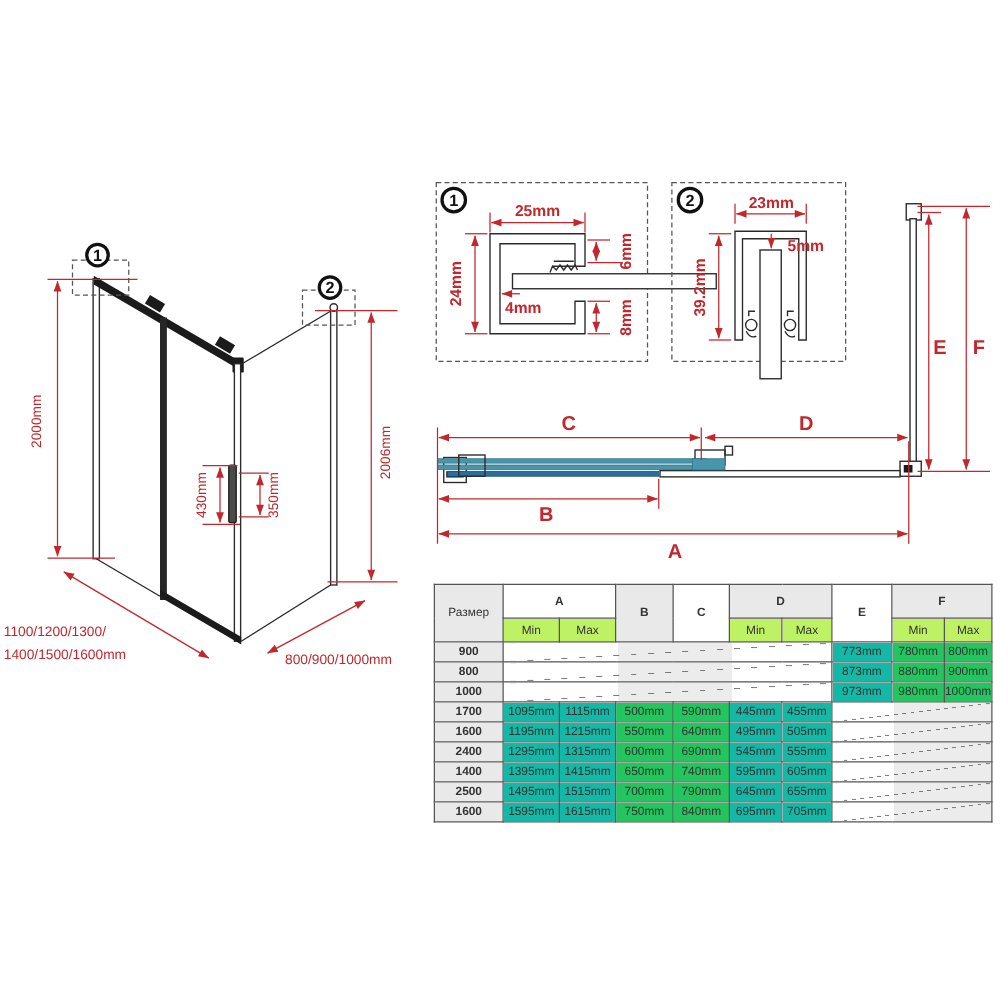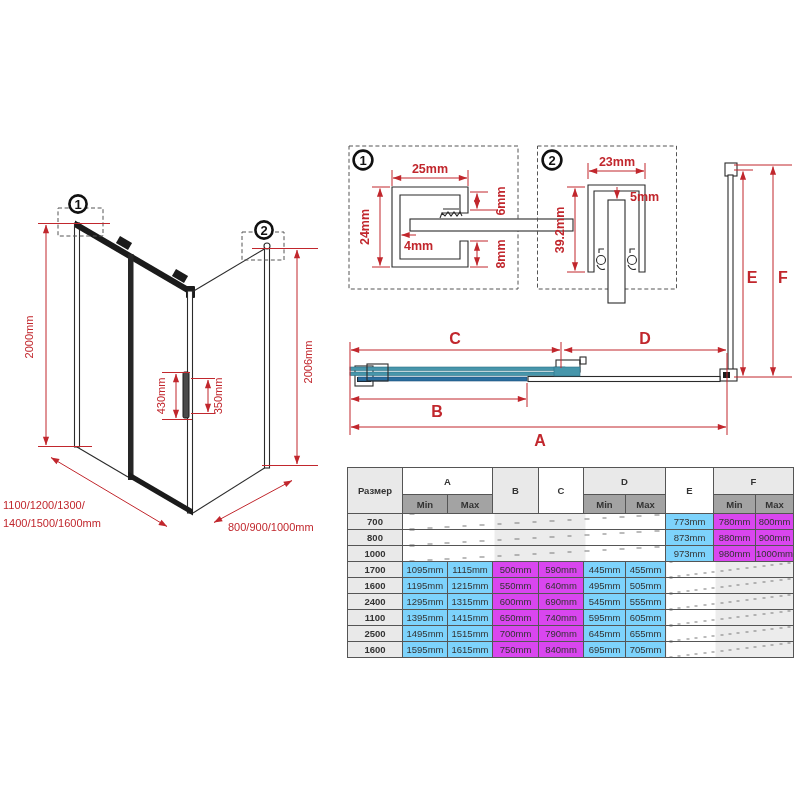--- a/index.html
+++ b/index.html
@@ -23,25 +23,25 @@
   
   #size-table{position:absolute;left:347px;top:467px;width:446px;border-collapse:collapse;
               table-layout:fixed;font-family:"Liberation Sans",sans-serif;}
   #size-table td,#size-table th{border:1px solid #555;padding:0;text-align:center;vertical-align:middle;
               font-size:9.5px;color:#333;overflow:hidden;white-space:nowrap;}
   #size-table thead tr.r1 th{height:26px;}
   #size-table thead tr.r2 th{height:18px;}
   #size-table tbody td{height:15px;}
   th.letter{font-size:15px;font-weight:bold;color:#c1272d;background:#fff;}
   th.lg{background:#e9e9e9;}
-  th.minmax{font-size:9.5px;font-weight:bold;color:#222;background:#a3a3a3;}
-  th.szhead{font-size:9.5px;font-weight:bold;color:#333;background:#e9e9e9;}
+  th.minmax{font-size:9.5px;font-weight:normal;color:#222;background:#bef264;}
+  th.szhead{font-size:9.5px;font-weight:normal;color:#333;background:#e9e9e9;}
   td.sz{font-weight:bold;color:#111;background:#e9e9e9;}
-  td.cw{background:#7dd3fc;}
-  td.cg{background:#d946ef;}
+  td.cw{background:#14b8a6;}
+  td.cg{background:#22c55e;}
   td.diagL{background-image:linear-gradient(to bottom right,transparent 49.55%,#777 49.55%,#777 50.45%,transparent 50.45%),
            linear-gradient(90deg,#fff 0 91px,#ececec 91px 182px,#fff 182px 100%);}
   td.diagR{background-image:linear-gradient(to bottom right,transparent 49.4%,#777 49.4%,#777 50.6%,transparent 50.6%),
            linear-gradient(90deg,#fff 0 49px,#ececec 49px 100%);}
 </style>
 </head>
 <body>
 
 <div id="canvas">
 
@@ -249,21 +249,21 @@
         <th class="minmax">Min</th>
         <th class="minmax">Max</th>
         <th class="minmax">Min</th>
         <th class="minmax">Max</th>
         <th class="minmax">Min</th>
         <th class="minmax">Max</th>
       </tr>
     </thead>
     <tbody>
         <tr>
-          <td class="sz">700</td>
+          <td class="sz">900</td>
           <td class="diagL" colspan="6"></td>
           <td class="cw">773mm</td>
           <td class="cg">780mm</td>
           <td class="cg">800mm</td>
         </tr>
         <tr>
           <td class="sz">800</td>
           <td class="diagL" colspan="6"></td>
           <td class="cw">873mm</td>
           <td class="cg">880mm</td>
@@ -300,21 +300,21 @@
           <td class="sz">2400</td>
           <td class="cw">1295mm</td>
           <td class="cw">1315mm</td>
           <td class="cg">600mm</td>
           <td class="cg">690mm</td>
           <td class="cw">545mm</td>
           <td class="cw">555mm</td>
           <td class="diagR" colspan="3"></td>
         </tr>
         <tr>
-          <td class="sz">1100</td>
+          <td class="sz">1400</td>
           <td class="cw">1395mm</td>
           <td class="cw">1415mm</td>
           <td class="cg">650mm</td>
           <td class="cg">740mm</td>
           <td class="cw">595mm</td>
           <td class="cw">605mm</td>
           <td class="diagR" colspan="3"></td>
         </tr>
         <tr>
           <td class="sz">2500</td>

